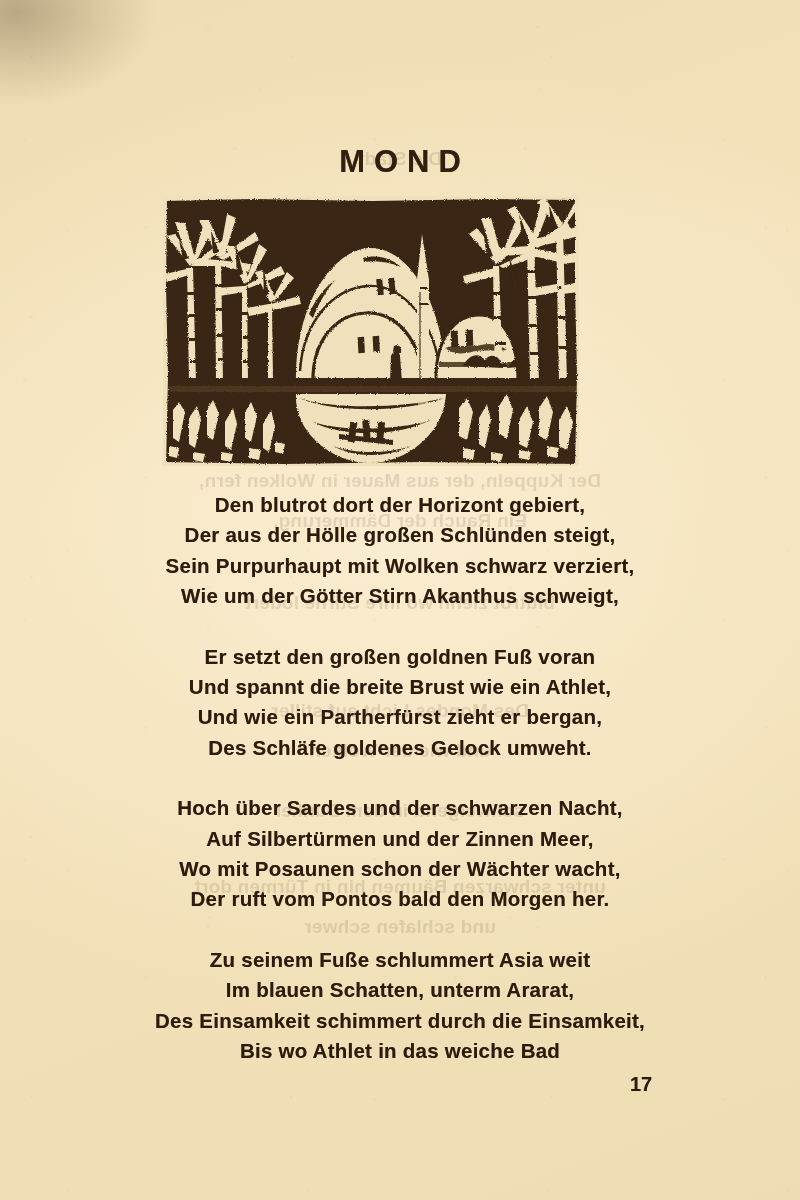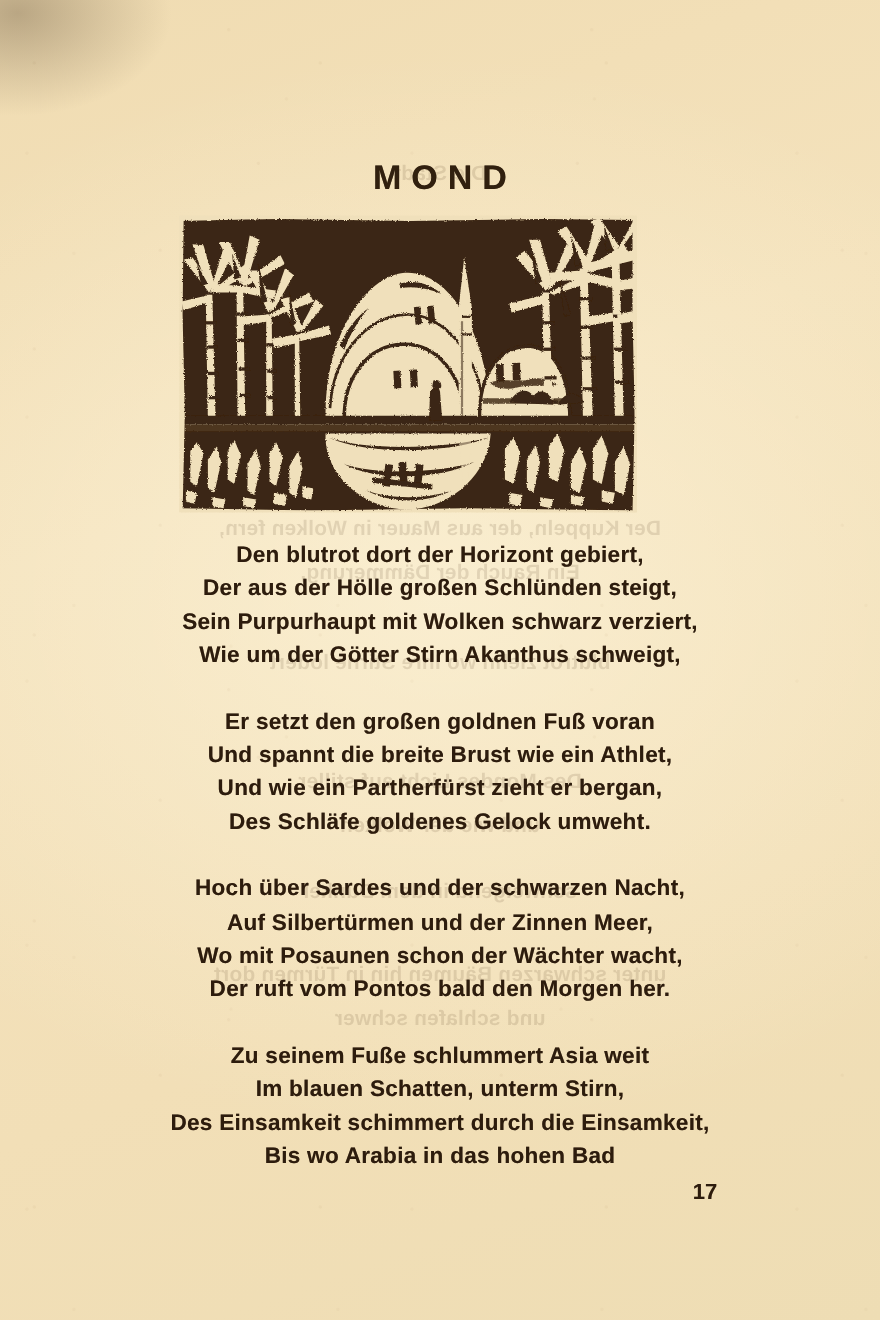--- a/index.html
+++ b/index.html
@@ -374,21 +374,21 @@
         <div class="vline">Des Schläfe goldenes Gelock umweht.</div>
       </div>
       <div class="stanza">
         <div class="vline">Hoch über Sardes und der schwarzen Nacht,</div>
         <div class="vline">Auf Silbertürmen und der Zinnen Meer,</div>
         <div class="vline">Wo mit Posaunen schon der Wächter wacht,</div>
         <div class="vline">Der ruft vom Pontos bald den Morgen her.</div>
       </div>
       <div class="stanza">
         <div class="vline">Zu seinem Fuße schlummert Asia weit</div>
-        <div class="vline">Im blauen Schatten, unterm Stirn,</div>
+        <div class="vline">Im blauen Schatten, unterm Ararat,</div>
         <div class="vline">Des Einsamkeit schimmert durch die Einsamkeit,</div>
-        <div class="vline">Bis wo Arabia in das hohen Bad</div>
+        <div class="vline">Bis wo Athlet in das weiche Bad</div>
       </div>
     </div>
 
   <div id="folio"><span>17</span></div>
 
 </div>
 
 </body></html>

